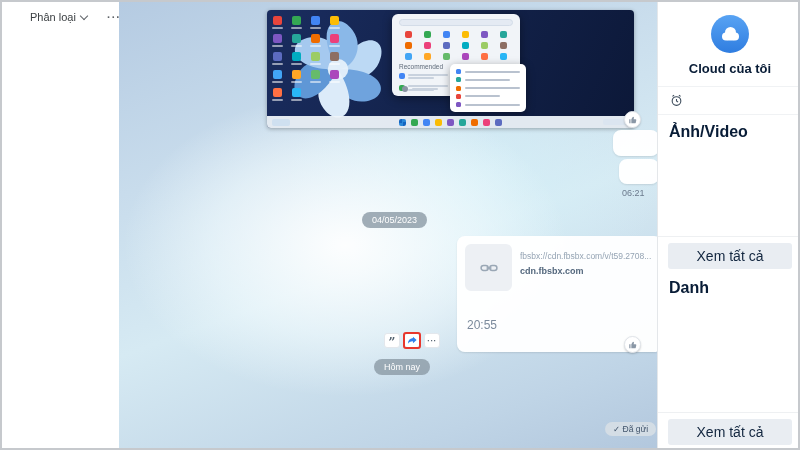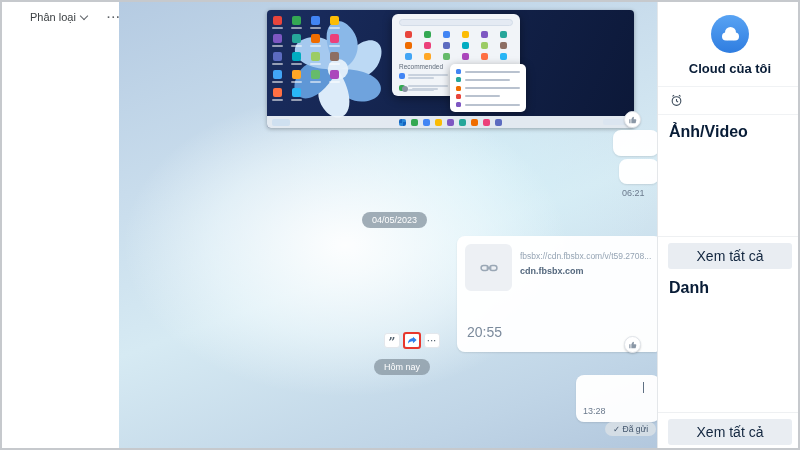--- a/index.html
+++ b/index.html
@@ -92,21 +92,21 @@
   .date-pill { left:243px; top:210px; }
   .today-pill { left:255px; top:357px; }
 
   .link-bubble { left:338px; top:234px; width:205px; height:116px; }
   .lb-thumb { position:absolute; left:8px; top:8px; width:47px; height:47px; background:#edf0f4;
      border-radius:6px; display:flex; align-items:center; justify-content:center; }
   .lb-text { position:absolute; left:63px; top:9px; right:8px; }
   .lb-link { font-size:9.5px; font-weight:bold; color:#0a7cff; word-break:break-all; line-height:1.3; }
   .lb-preview { font-size:8.5px; color:#95a4b4; word-break:break-all; margin-top:6px; }
   .lb-domain { font-size:9px; color:#53677d; margin-top:5px; font-weight:bold; }
-  .lb-time { position:absolute; left:10px; bottom:12px; font-size:14px; color:#7b8a9c; }
+  .lb-time { position:absolute; left:10px; bottom:20px; font-size:12px; color:#7b8a9c; }
 
   .reaction-badge { position:absolute; width:17px; height:17px; background:#fff;
      border:1px solid #e1e5ea; border-radius:50%; display:flex; align-items:center;
      justify-content:center; box-shadow:0 1px 2px rgba(0,0,0,.18); cursor:pointer; }
   .badge-1 { left:505px; top:109px; }
   .badge-2 { left:505px; top:334px; }
 
   .hover-toolbar { position:absolute; left:265px; top:330px; display:flex; gap:3px; align-items:center; }
   .ht-btn { width:16px; height:15px; background:#fff; border:1px solid #e3e7ec; border-radius:3px;
      display:flex; align-items:center; justify-content:center; font-size:9px; color:#53626f; cursor:pointer; }
@@ -338,24 +338,20 @@
           </svg>
         </div>
       </div>
       <div class="ht-btn">
         <span class="ht-more">···</span>
       </div>
     </div>
 
     <div class="pill today-pill">Hôm nay</div>
 
-    <div class="bubble last-bubble">
-      <div class="caret-line"></div>
-      <div class="msg-time lb2-time">13:28</div>
-    </div>
 
     <div class="sent-badge">
       <span>✓</span>
       <span>Đã gửi</span>
     </div>
   </div>
 
   <div class="right-sidebar">
     <div class="rs-avatar">
       <svg viewBox="0 0 48 48" width="24" height="24">

